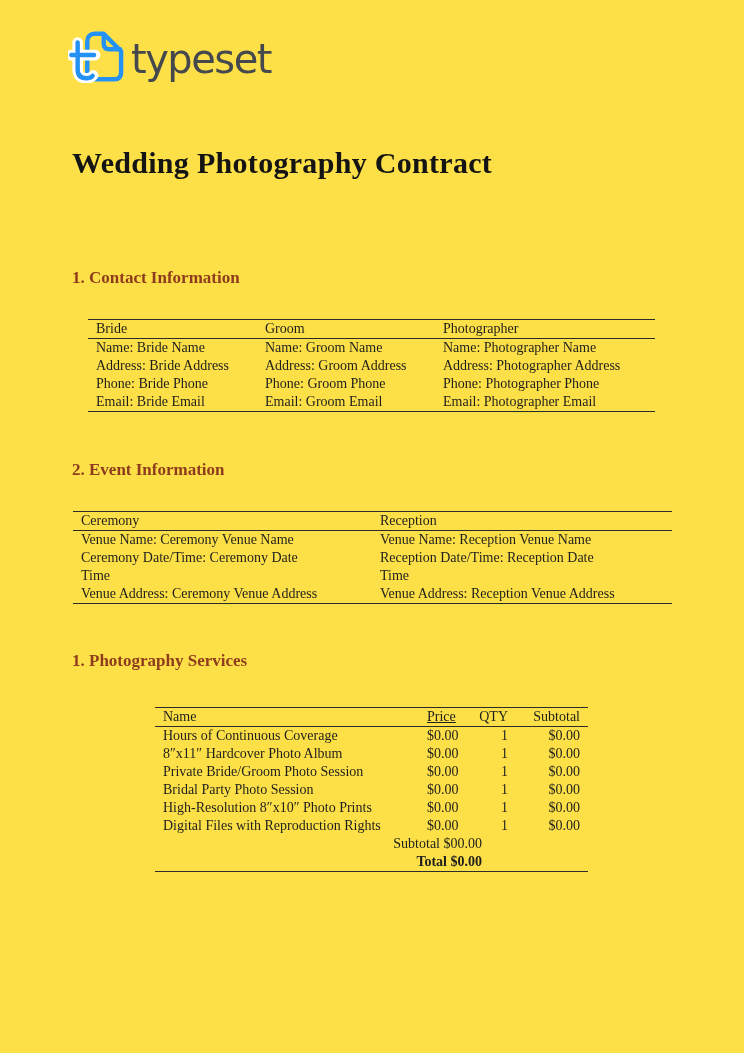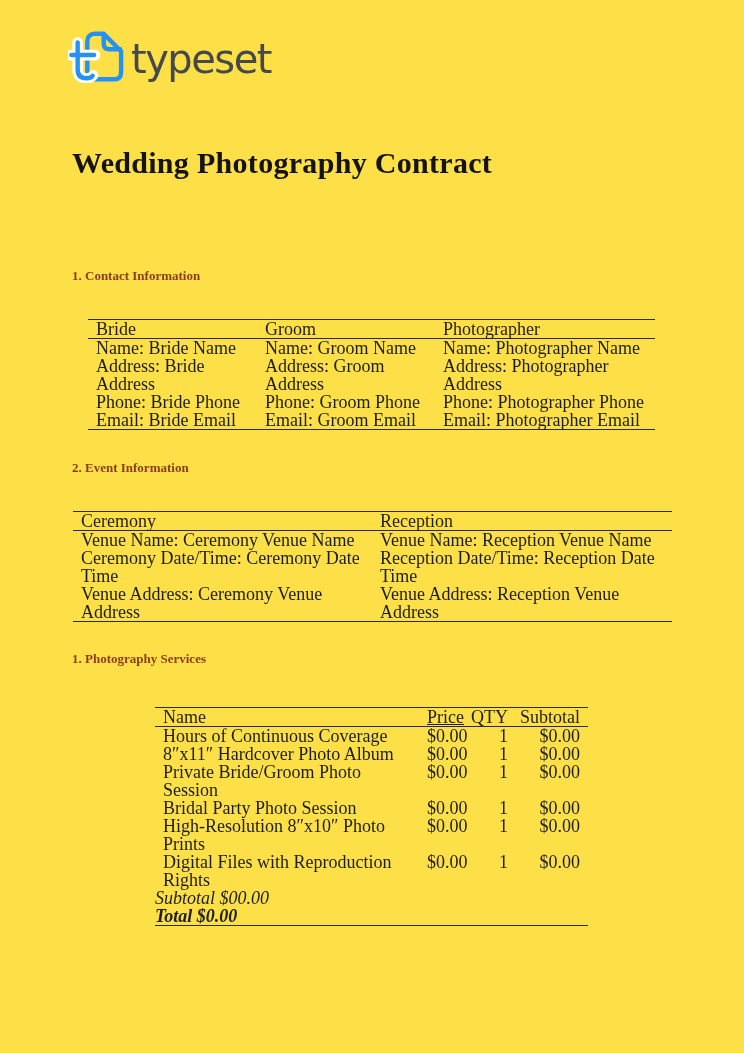--- a/index.html
+++ b/index.html
@@ -39,34 +39,34 @@
     top: 146px;
     left: 72px;
     font-size: 30px;
     font-weight: 700;
     color: #141414;
     letter-spacing: 0.3px;
   }
   .section-heading {
     position: absolute;
     left: 72px;
-    font-size: 13px;
+    font-size: 17px;
     font-weight: 700;
     color: #8e3c1d;
   }
   .sh-contact  { top: 268px; }
   .sh-event    { top: 460px; }
   .sh-services { top: 651px; }
 
   
   table.doc-table {
     position: absolute;
     border-collapse: collapse;
     table-layout: fixed;
-    font-size: 18px;
+    font-size: 14px;
     line-height: 18px;
     color: #1e1e1e;
     border-top: 1.5px solid #2b2b2b;
     border-bottom: 1.5px solid #2b2b2b;
   }
   table.doc-table th {
     font-weight: 400;
     text-align: left;
     height: 19px;
     padding: 0 0 0 8px;
@@ -84,22 +84,22 @@
 
   .t-event td { white-space: pre-line; margin-left: 44px; }
 
   .t-services th.col-price { padding-left: 8px; text-decoration: underline; }
   .t-services th.col-qty,
   .t-services td.cell-qty      { text-align: right; padding: 0 8px 0 0; }
   .t-services th.col-subtotal,
   .t-services td.cell-subtotal { text-align: right; padding: 0 8px 0 0; }
 
   .totals-cell {
+    text-align: right;
     padding: 0 34px 0 0 !important;
-    font-style: italic;
   }
   .total-row .totals-cell { font-weight: 700; }
 </style>
 </head>
 <body>
 
 <div class="page">
 
   <div class="logo">
     <svg class="logo-icon" width="56" height="52" viewBox="0 0 58 52" fill="none" xmlns="http://www.w3.org/2000/svg">

